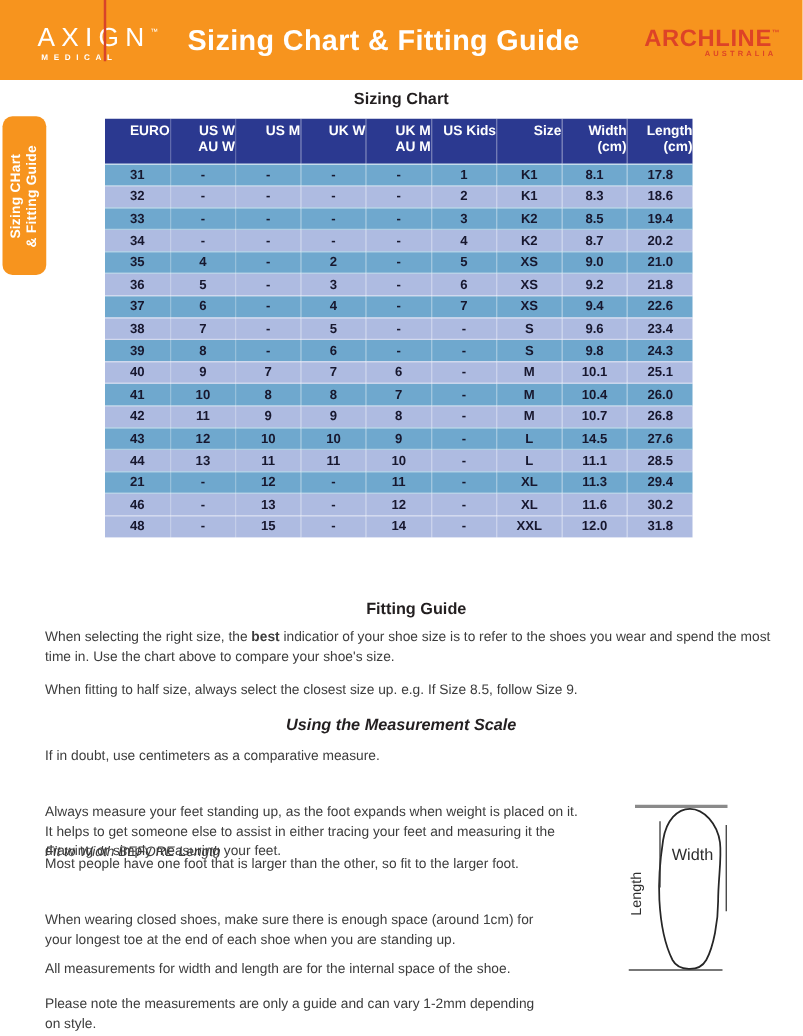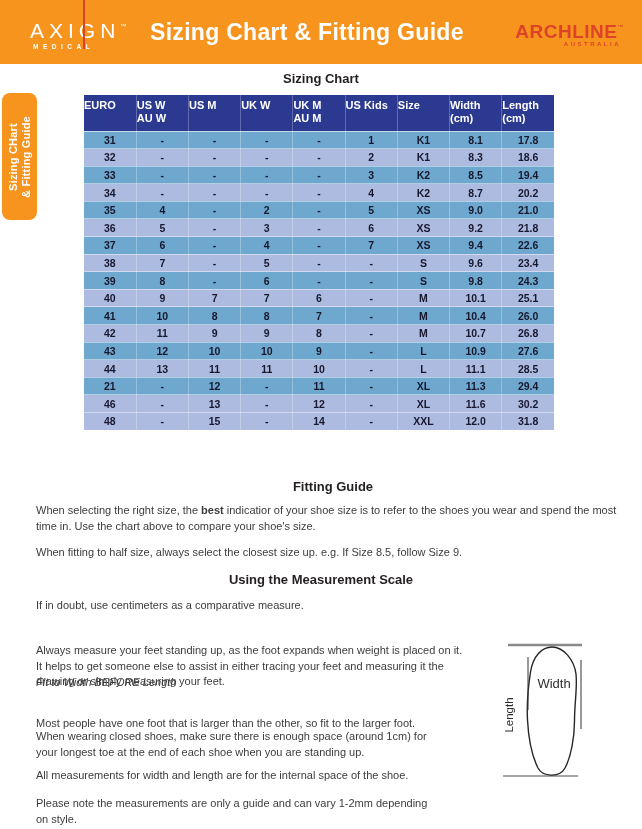--- a/index.html
+++ b/index.html
@@ -25,42 +25,42 @@
   .side-tab { position:absolute; left:2px; top:93px; width:35px; height:127px; background:#F7941E;
               border-radius:8px; display:flex; align-items:center; justify-content:center; }
   .side-tab-text { transform:rotate(-90deg); white-space:nowrap; text-align:center;
                    font-size:11px; font-weight:bold; color:#ffffff; line-height:13px; letter-spacing:0.2px; }
 
   
   .center-heading { position:absolute; left:0; width:642px; text-align:center;
                     font-size:13px; font-weight:bold; color:#231f20; }
   .sizing-heading  { top:71px; }
   .fg-heading      { top:479px;padding-left:24px; }
-  .ms-heading      { top:572px; }
+  .ms-heading      { top:572px;font-style:italic; }
 
   
   .size-table { position:absolute; left:84px; top:95px; width:470px; border-collapse:collapse; table-layout:fixed; }
   .size-table th { background:#2B3990; color:#ffffff; font-size:11px; font-weight:bold;
-                   vertical-align:top; padding-top:4px; height:36px; line-height:13px; text-align:left;
+                   vertical-align:top; padding-top:4px; height:36px; line-height:13px; text-align:right;
                    border-right:1px solid rgba(255,255,255,0.25); border-bottom:1px solid rgba(255,255,255,0.6); }
   .size-table th:last-child { border-right:none; }
   .size-table td { height:17.6px; text-align:center; font-size:10.5px; font-weight:bold; color:#17172e;
                    border-right:1px solid rgba(255,255,255,0.28); border-bottom:1px solid rgba(255,255,255,0.45); padding:0; }
   .size-table td:last-child { border-right:none; }
   .size-table tr.row-a td { background:#6FA8CE; }
   .size-table tr.row-b td { background:#AEBBE1; }
 
   
   .para { position:absolute; left:36px; font-size:11px; line-height:15.5px; color:#3c3c3c; }
   .pA { top:503px; width:586px; }
   .pB { top:545px; width:586px; }
   .mp0 { top:598px; width:470px; }
   .mp1 { top:643px; width:428px; }
   .mp2 { top:675px; width:470px;font-style:italic; }
-  .mp3 { top:716px; width:472px; }
+  .mp3 { top:684px; width:472px; }
   .mp4 { top:729px; width:412px; }
   .mp5 { top:768px; width:470px; }
   .mp6 { top:796px; width:402px; }
 
   
   .foot-diagram { position:absolute; left:498px; top:636px; }
   .foot-diagram text { font-family:"Liberation Sans", sans-serif; fill:#2d2d2d; }
 </style>
 </head>
 <body>
@@ -259,21 +259,21 @@
           <td>26.8</td>
         </tr>
         <tr class="row-a">
           <td>43</td>
           <td>12</td>
           <td>10</td>
           <td>10</td>
           <td>9</td>
           <td>-</td>
           <td>L</td>
-          <td>10.9</td>
+          <td>14.5</td>
           <td>27.6</td>
         </tr>
         <tr class="row-b">
           <td>44</td>
           <td>13</td>
           <td>11</td>
           <td>11</td>
           <td>10</td>
           <td>-</td>
           <td>L</td>

